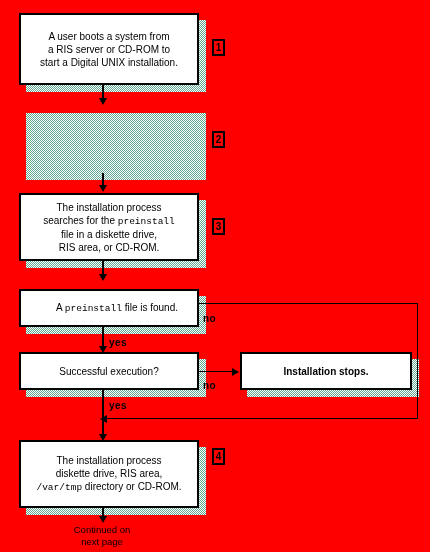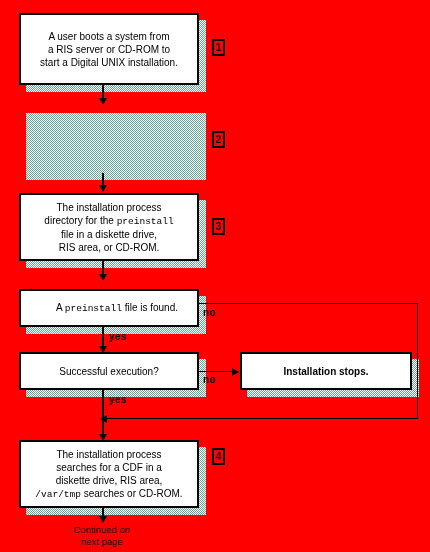--- a/index.html
+++ b/index.html
@@ -120,20 +120,21 @@
   }
 
   
   .branch-label {
     position: absolute;
     font-size: 10px;
     font-weight: bold;
     color: #000000;
     z-index: 4;
     letter-spacing: 0.5px;
+    margin-top: 6px;
   }
 
   
   .continued {
     position: absolute;
     font-size: 9.5px;
     color: #000000;
     text-align: center;
     line-height: 12px;
     white-space: pre-line;
@@ -163,21 +164,21 @@
     <span>2</span>
   </div>
 
   <div class="ln-v" style="left:102px; top:173px; height:15px;"></div>
   <div class="arr-down" style="left:99px; top:185px;"></div>
 
   <div class="shadow" style="left:26px; top:200px; width:180px; height:68px;"></div>
   <div class="box" style="left:19px; top:193px; width:180px; height:68px;">
     <div class="txt" style="white-space:normal;">
       <div>The installation process</div>
-      <div><span>directory for the </span><span class="mono">preinstall</span></div>
+      <div><span>searches for the </span><span class="mono">preinstall</span></div>
       <div>file in a diskette drive,</div>
       <div>RIS area, or CD-ROM.</div>
     </div>
   </div>
   <div class="step" style="left:212px; top:218px;">
     <span>3</span>
   </div>
 
   <div class="ln-v" style="left:102px; top:261px; height:16px;"></div>
   <div class="arr-down" style="left:99px; top:274px;"></div>
@@ -212,23 +213,22 @@
   </div>
 
   <div class="ln-v" style="left:102px; top:390px; height:47px;"></div>
   <div class="arr-down" style="left:99px; top:434px;"></div>
   <div class="branch-label" style="left:109px; top:394px;">yes</div>
 
   <div class="shadow" style="left:26px; top:447px; width:180px; height:68px;"></div>
   <div class="box" style="left:19px; top:440px; width:180px; height:68px;">
     <div class="txt" style="white-space:normal;">
       <div>The installation process</div>
-      <div>searches for a CDF in a</div>
       <div>diskette drive, RIS area,</div>
-      <div><span class="mono">/var/tmp</span><span> searches or CD-ROM.</span></div>
+      <div><span class="mono">/var/tmp</span><span> directory or CD-ROM.</span></div>
     </div>
   </div>
   <div class="step" style="left:212px; top:448px;">
     <span>4</span>
   </div>
 
   <div class="ln-v" style="left:102px; top:508px; height:12px;"></div>
   <div class="arr-down" style="left:99px; top:516px;"></div>
 
   <div class="continued" style="left:52px; top:524px; width:100px;">Continued on

